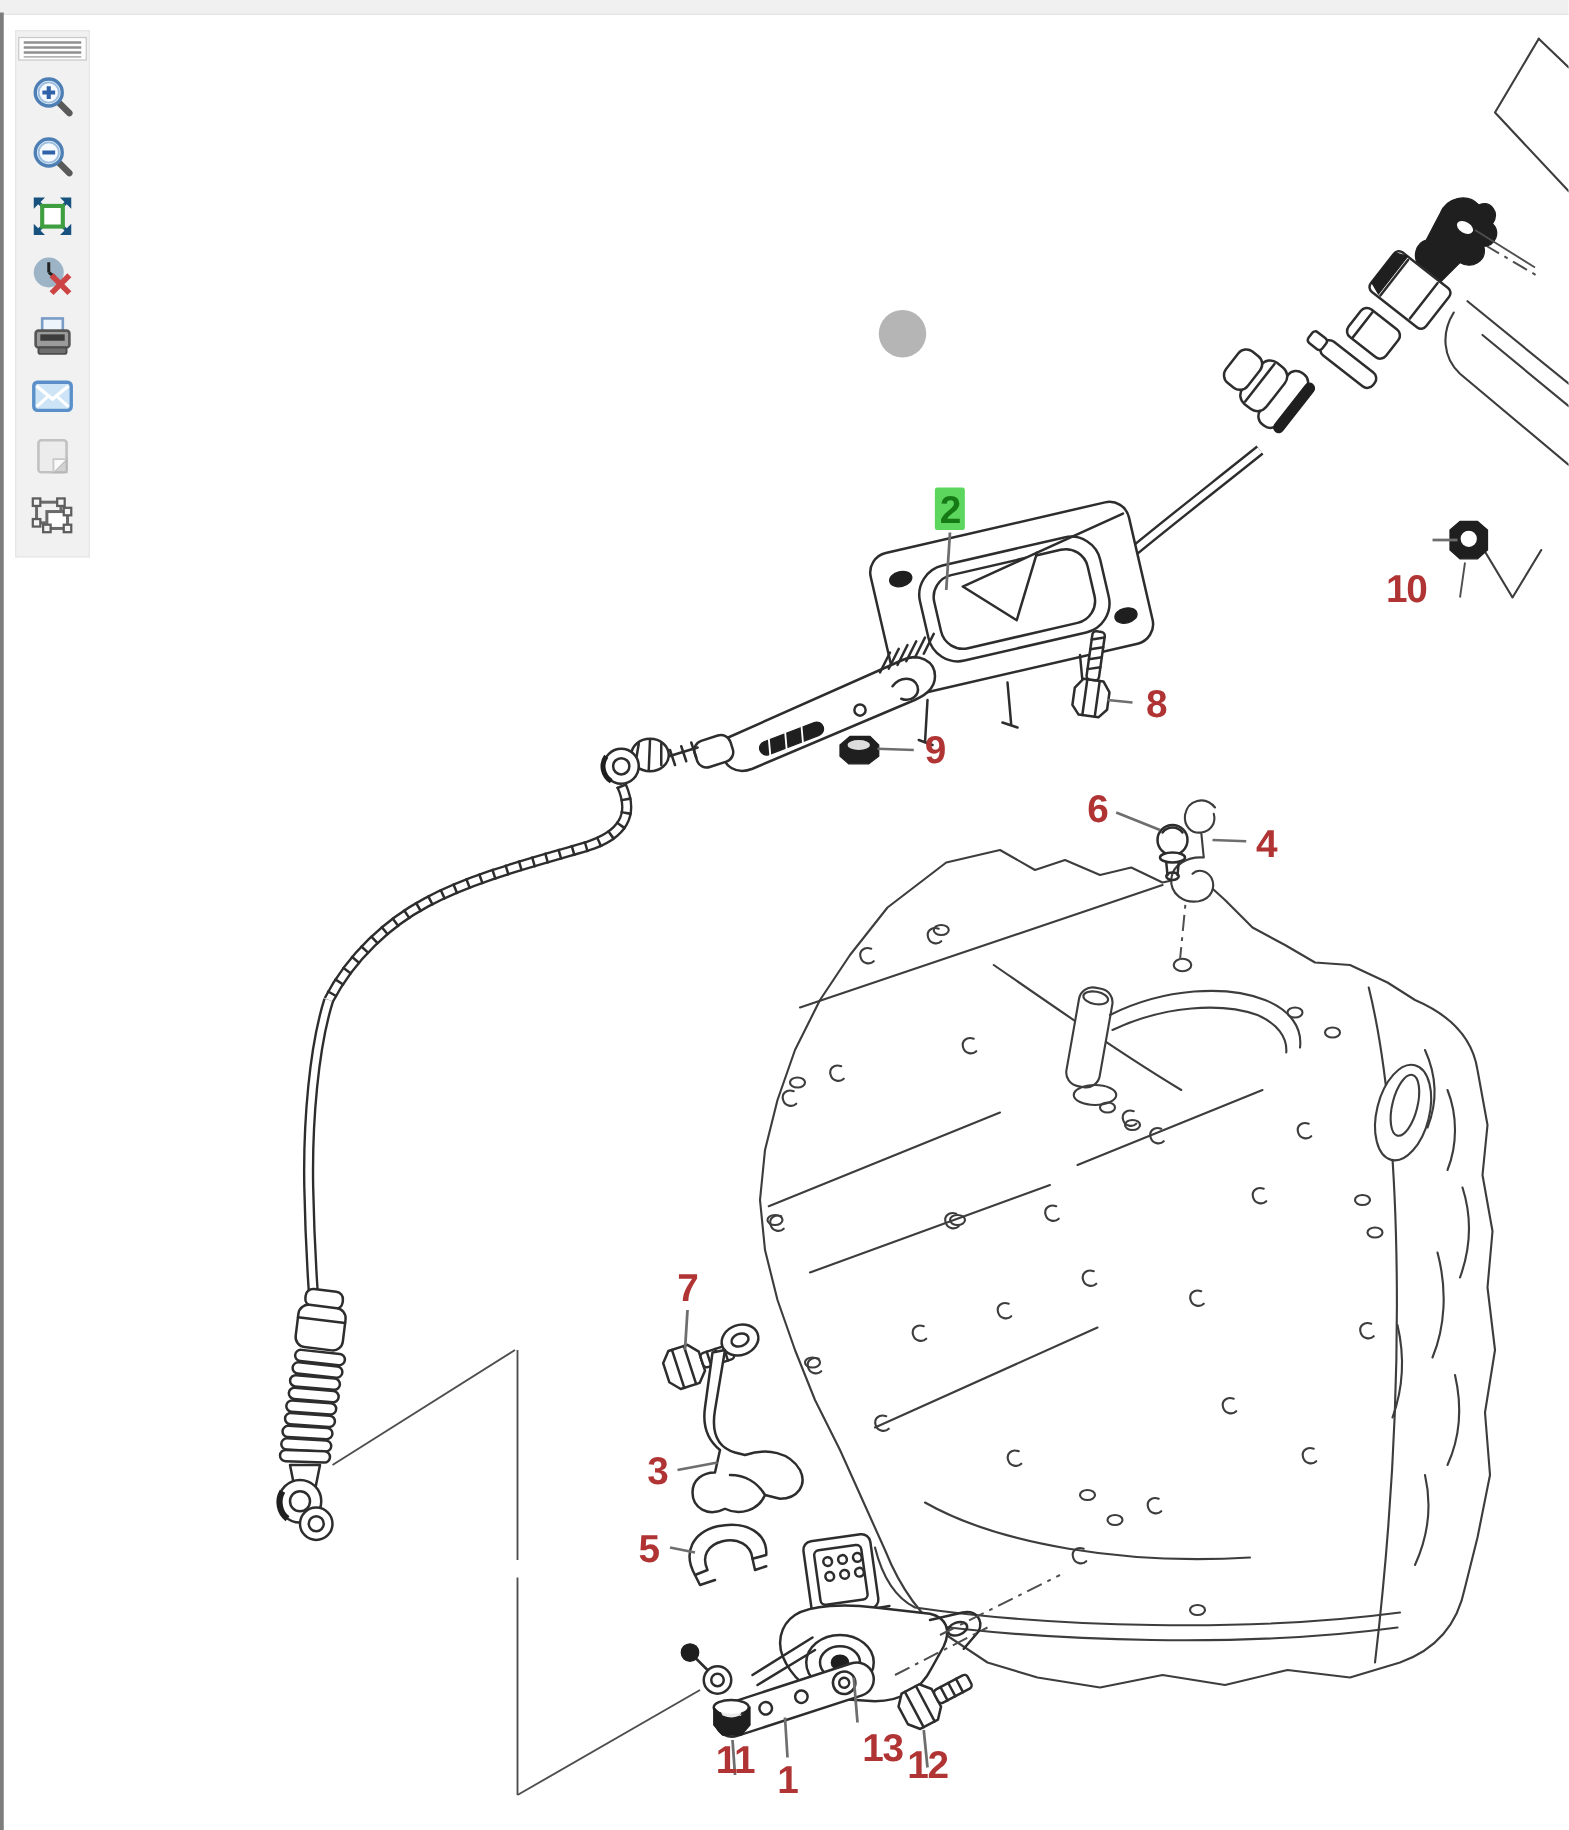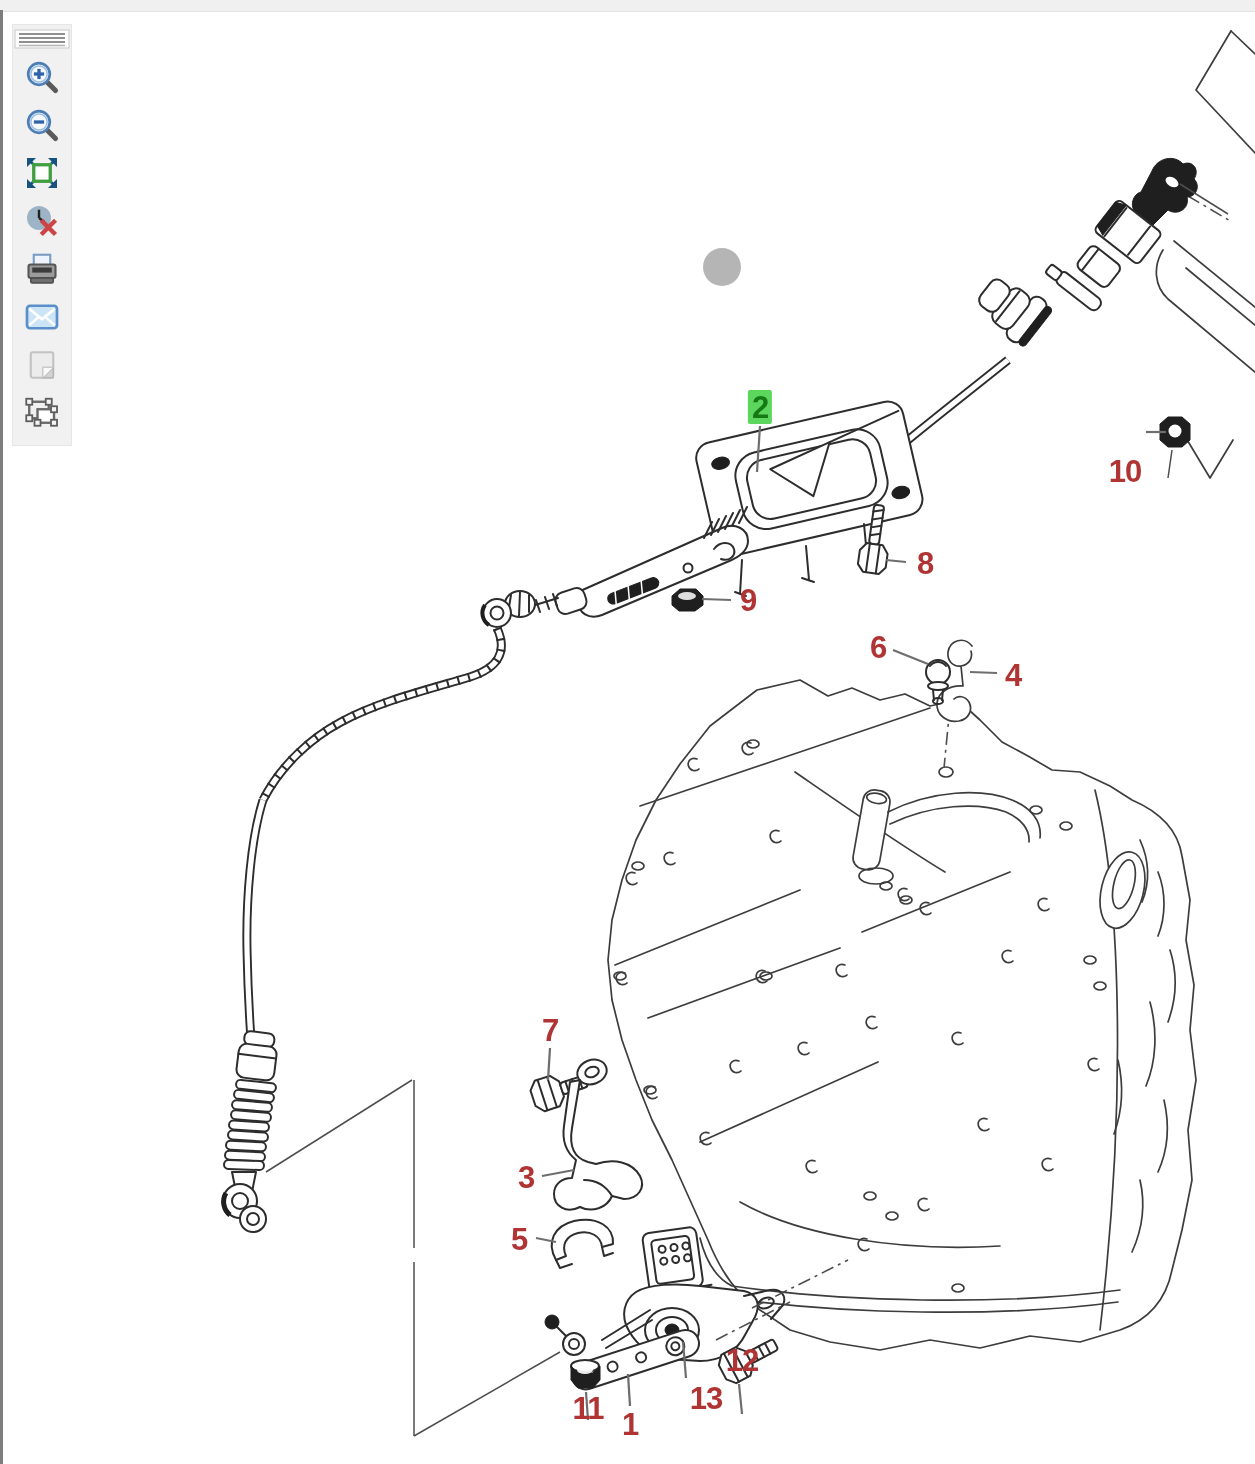--- a/index.html
+++ b/index.html
@@ -488,21 +488,21 @@
       <span class="part-label green" style="left: 760px; top: 395px;">2</span>
       <span class="part-label" style="left: 526px; top: 1165px;">3</span>
       <span class="part-label" style="left: 1013px; top: 663px;">4</span>
       <span class="part-label" style="left: 519px; top: 1227px;">5</span>
       <span class="part-label" style="left: 878px; top: 635px;">6</span>
       <span class="part-label" style="left: 550px; top: 1018px;">7</span>
       <span class="part-label" style="left: 925px; top: 551px;">8</span>
       <span class="part-label" style="left: 748px; top: 588px;">9</span>
       <span class="part-label" style="left: 1125px; top: 420px; margin-top: 39px;">10</span>
       <span class="part-label" style="left: 588px; top: 1396px;">11</span>
-      <span class="part-label" style="left: 742px; top: 1348px;">12</span>
+      <span class="part-label" style="left: 742px; top: 1400px;">12</span>
       <span class="part-label" style="left: 706px; top: 1386px;">13</span>
     </div>
 </main>
 
 <div class="toolbar" id="toolbar">
     <button class="tool grip">
       <svg>
         <use href="#i-grip"></use>
       </svg>
     </button>

